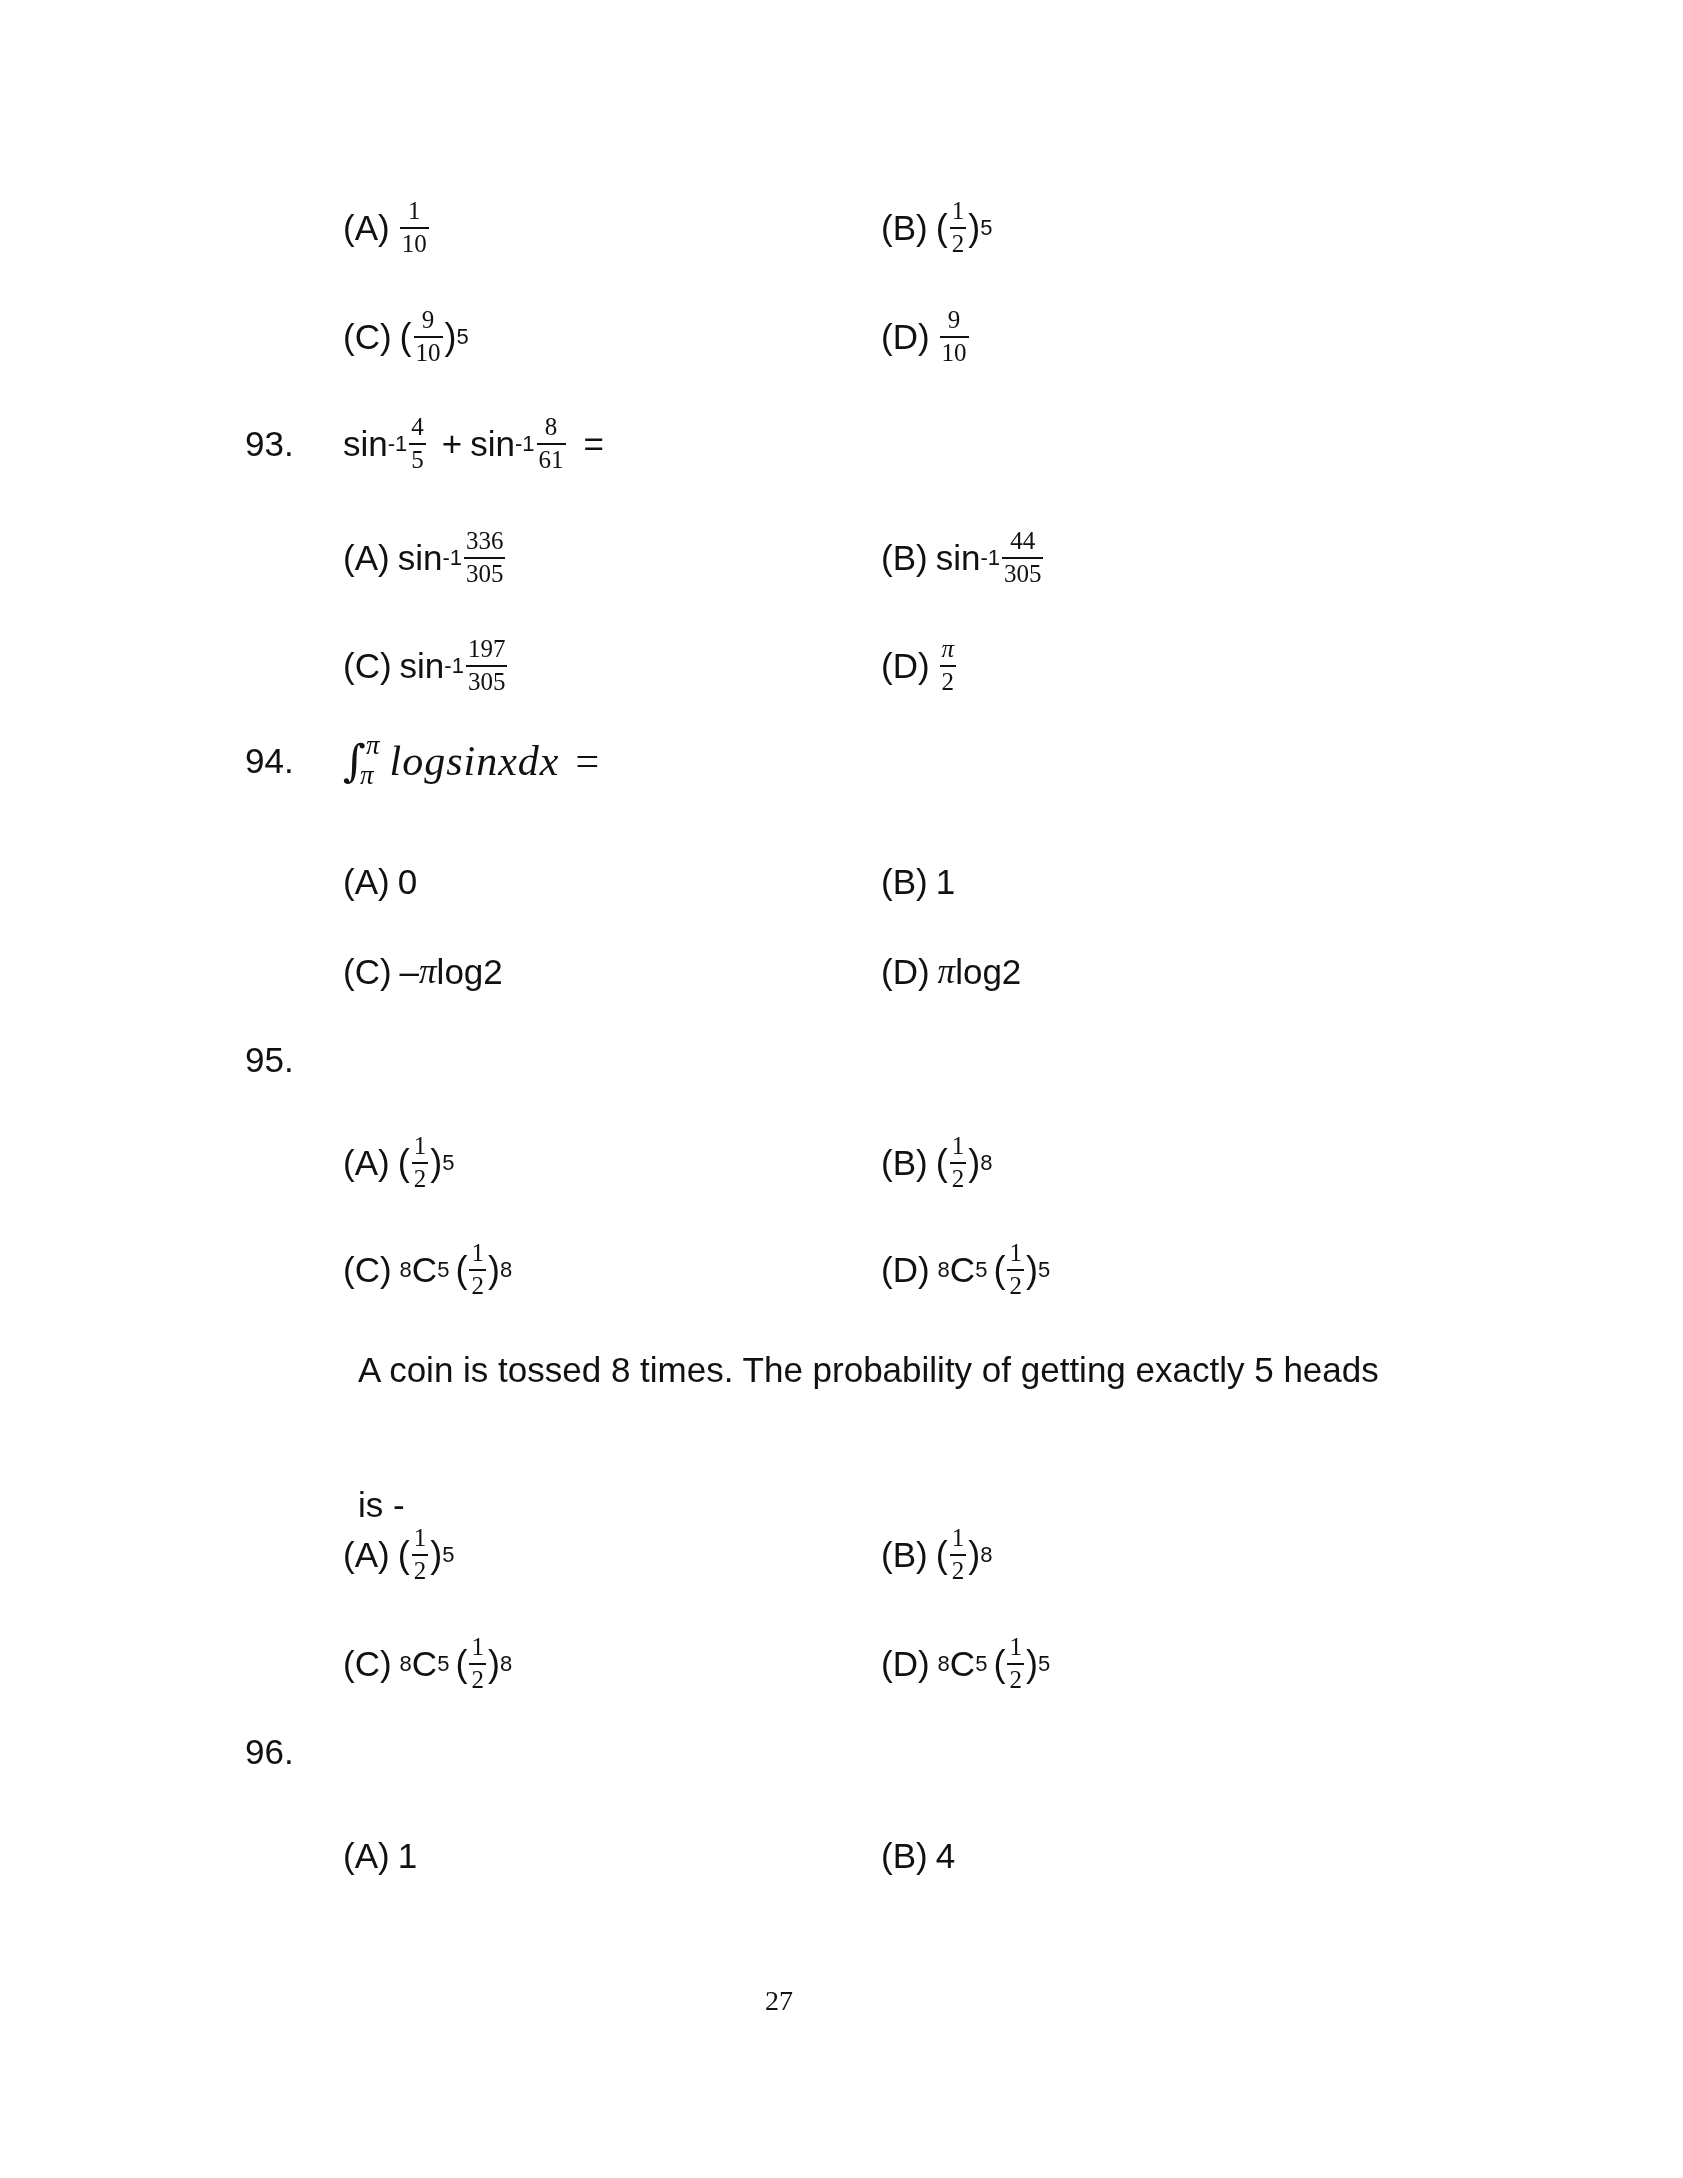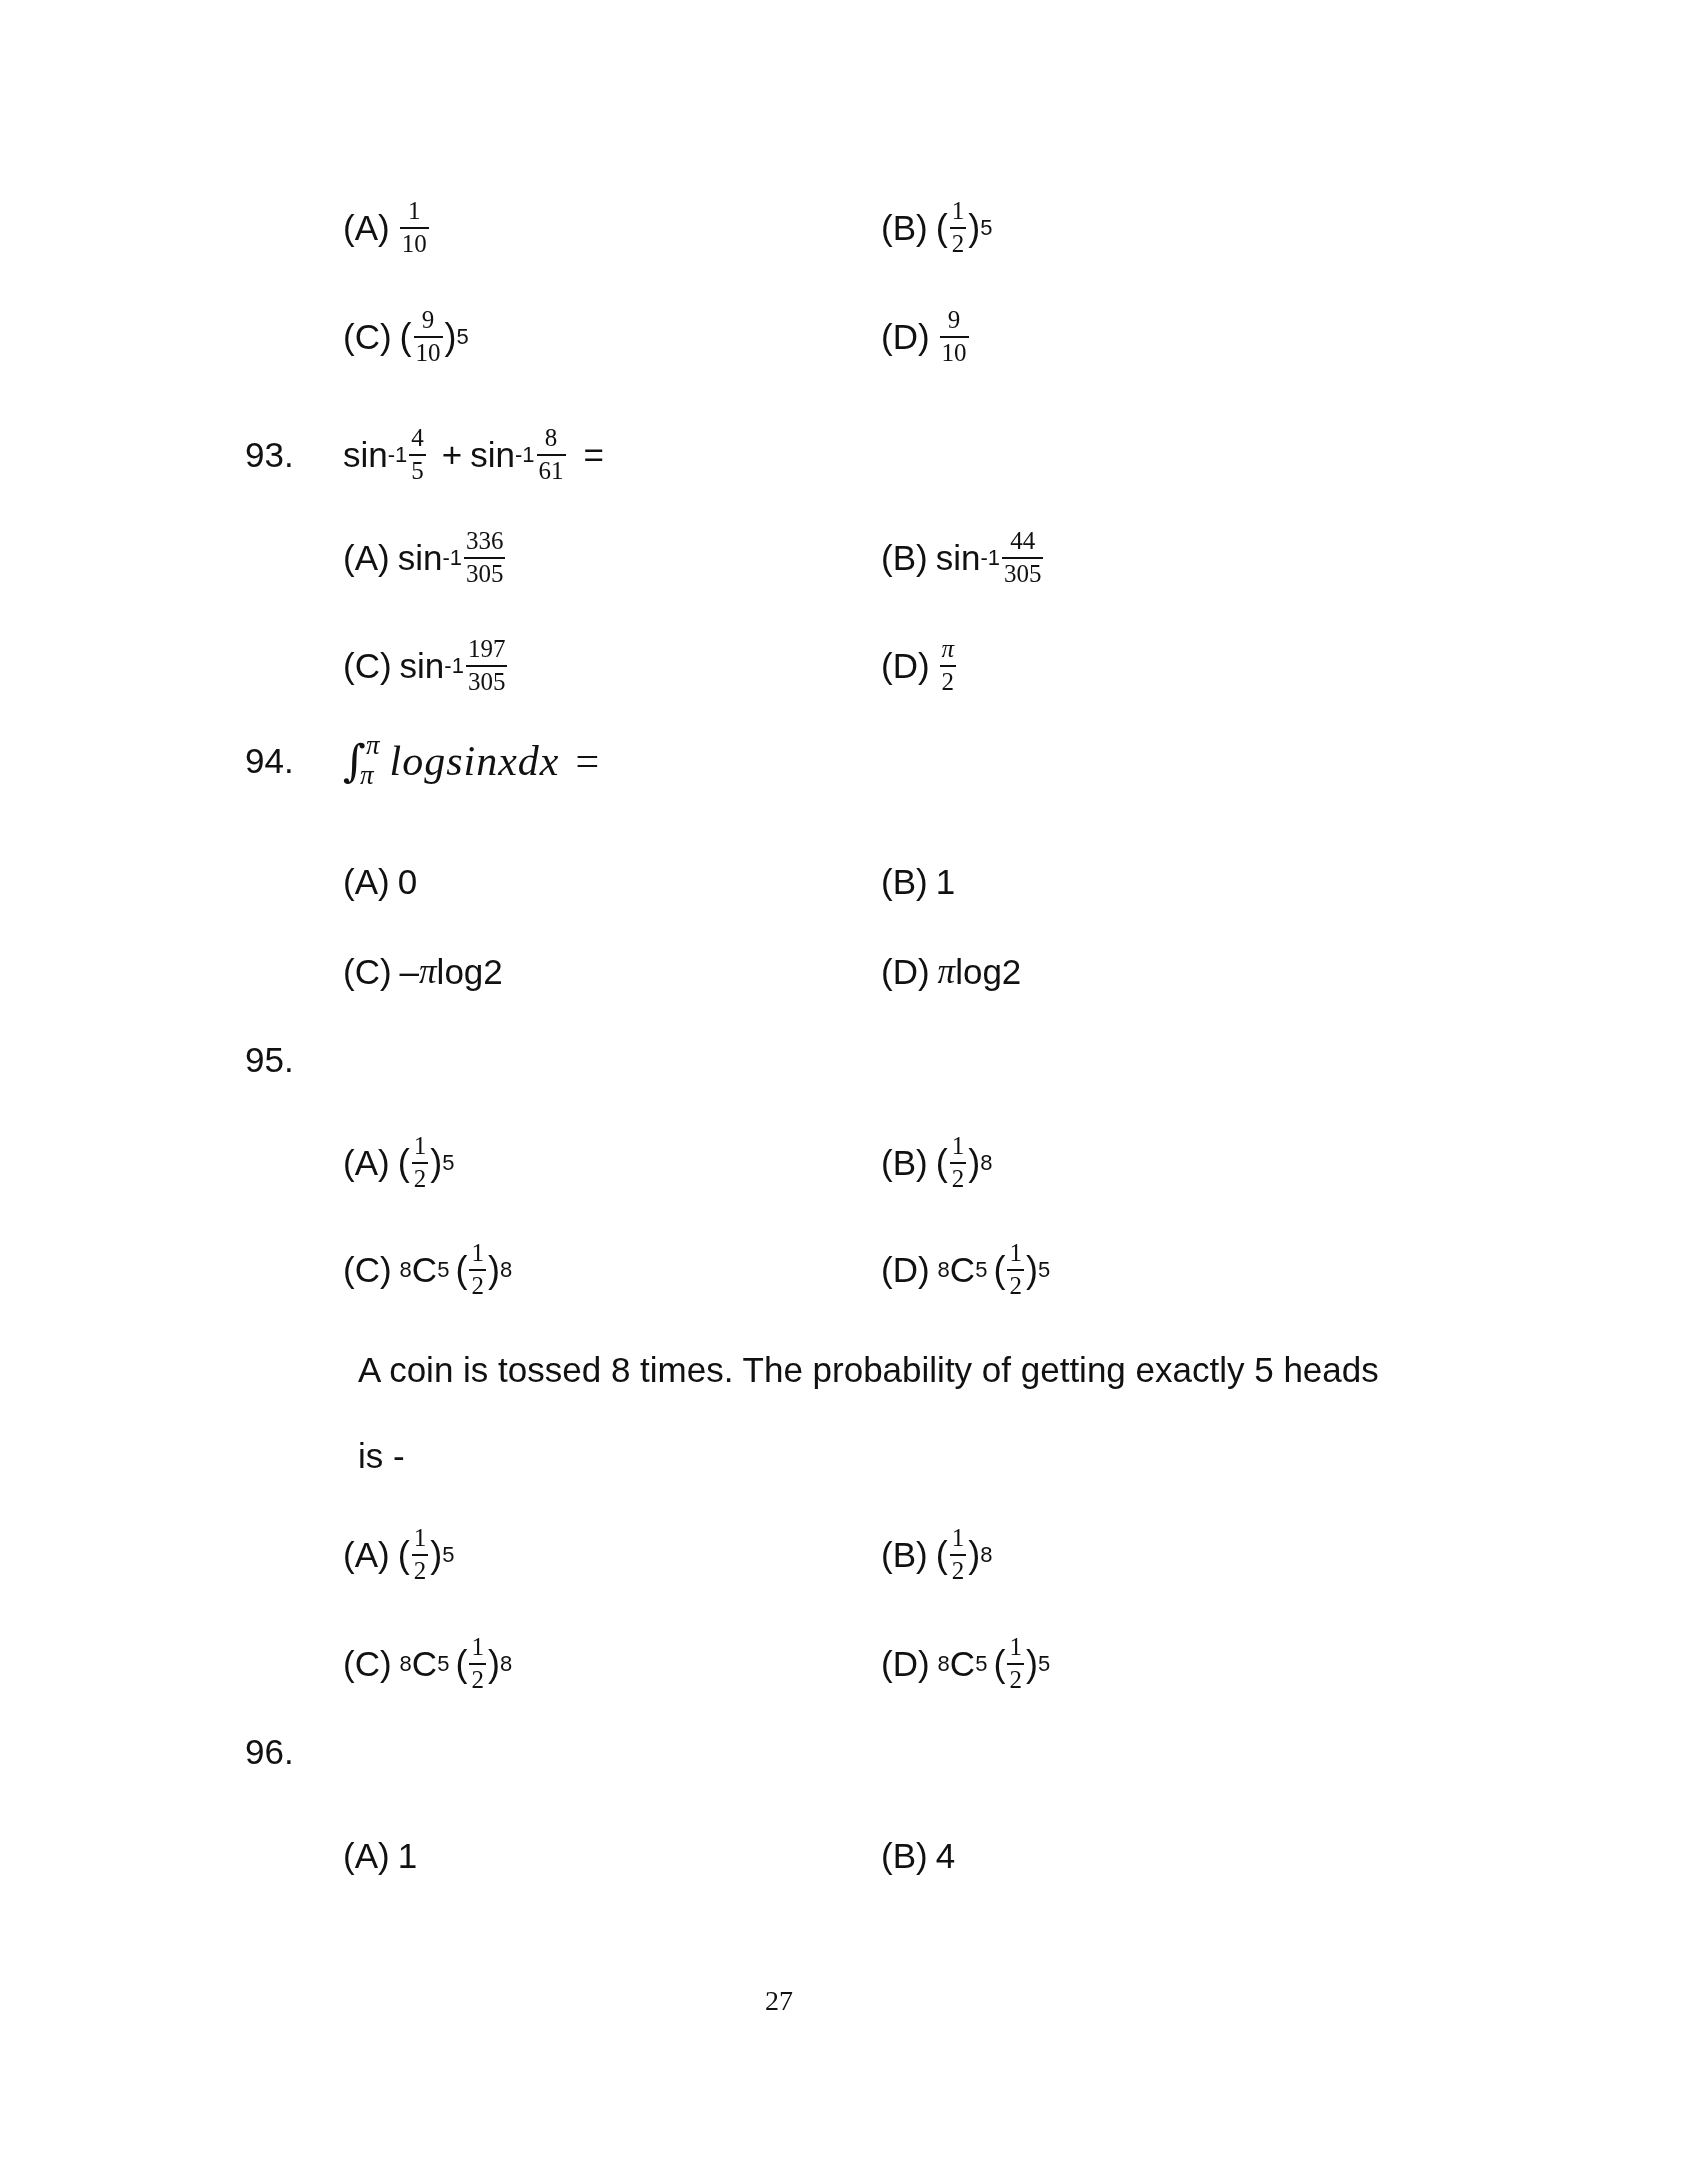--- a/index.html
+++ b/index.html
@@ -62,21 +62,21 @@
   </div>
   <div class="optB">
     <span class="lbl">(D)</span>
     <span class="frac">
         <span class="num">9</span>
         <span class="den">10</span>
       </span>
   </div>
 </div>
 
-<div class="row" style="top:415px;">
+<div class="row" style="top:404px;">
   <span class="qnum">93.</span>
   <div class="qtext">
     <span>sin</span>
       <sup>-1</sup>
       <span class="frac">
         <span class="num">4</span>
         <span class="den">5</span>
       </span>
     <span style="margin:0 8px 0 14px;">+</span>
     <span>sin</span>
@@ -212,21 +212,21 @@
         <span class="num">1</span>
         <span class="den">2</span>
       </span>
       <span class="paren">)</span>
       <sup>5</sup>
   </div>
 </div>
 <div class="row" style="top:1330px;">
   <div class="qtext eng">A coin is tossed 8 times. The probability of getting exactly 5 heads</div>
 </div>
-<div class="row" style="top:1416px;text-decoration:underline;">
+<div class="row" style="top:1465px;text-decoration:underline;">
   <div class="qtext eng">is -</div>
 </div>
 <div class="row" style="top:1515px;">
   <div class="optA">
     <span class="lbl">(A)</span>
     <span class="paren">(</span>
       <span class="frac">
         <span class="num">1</span>
         <span class="den">2</span>
       </span>

